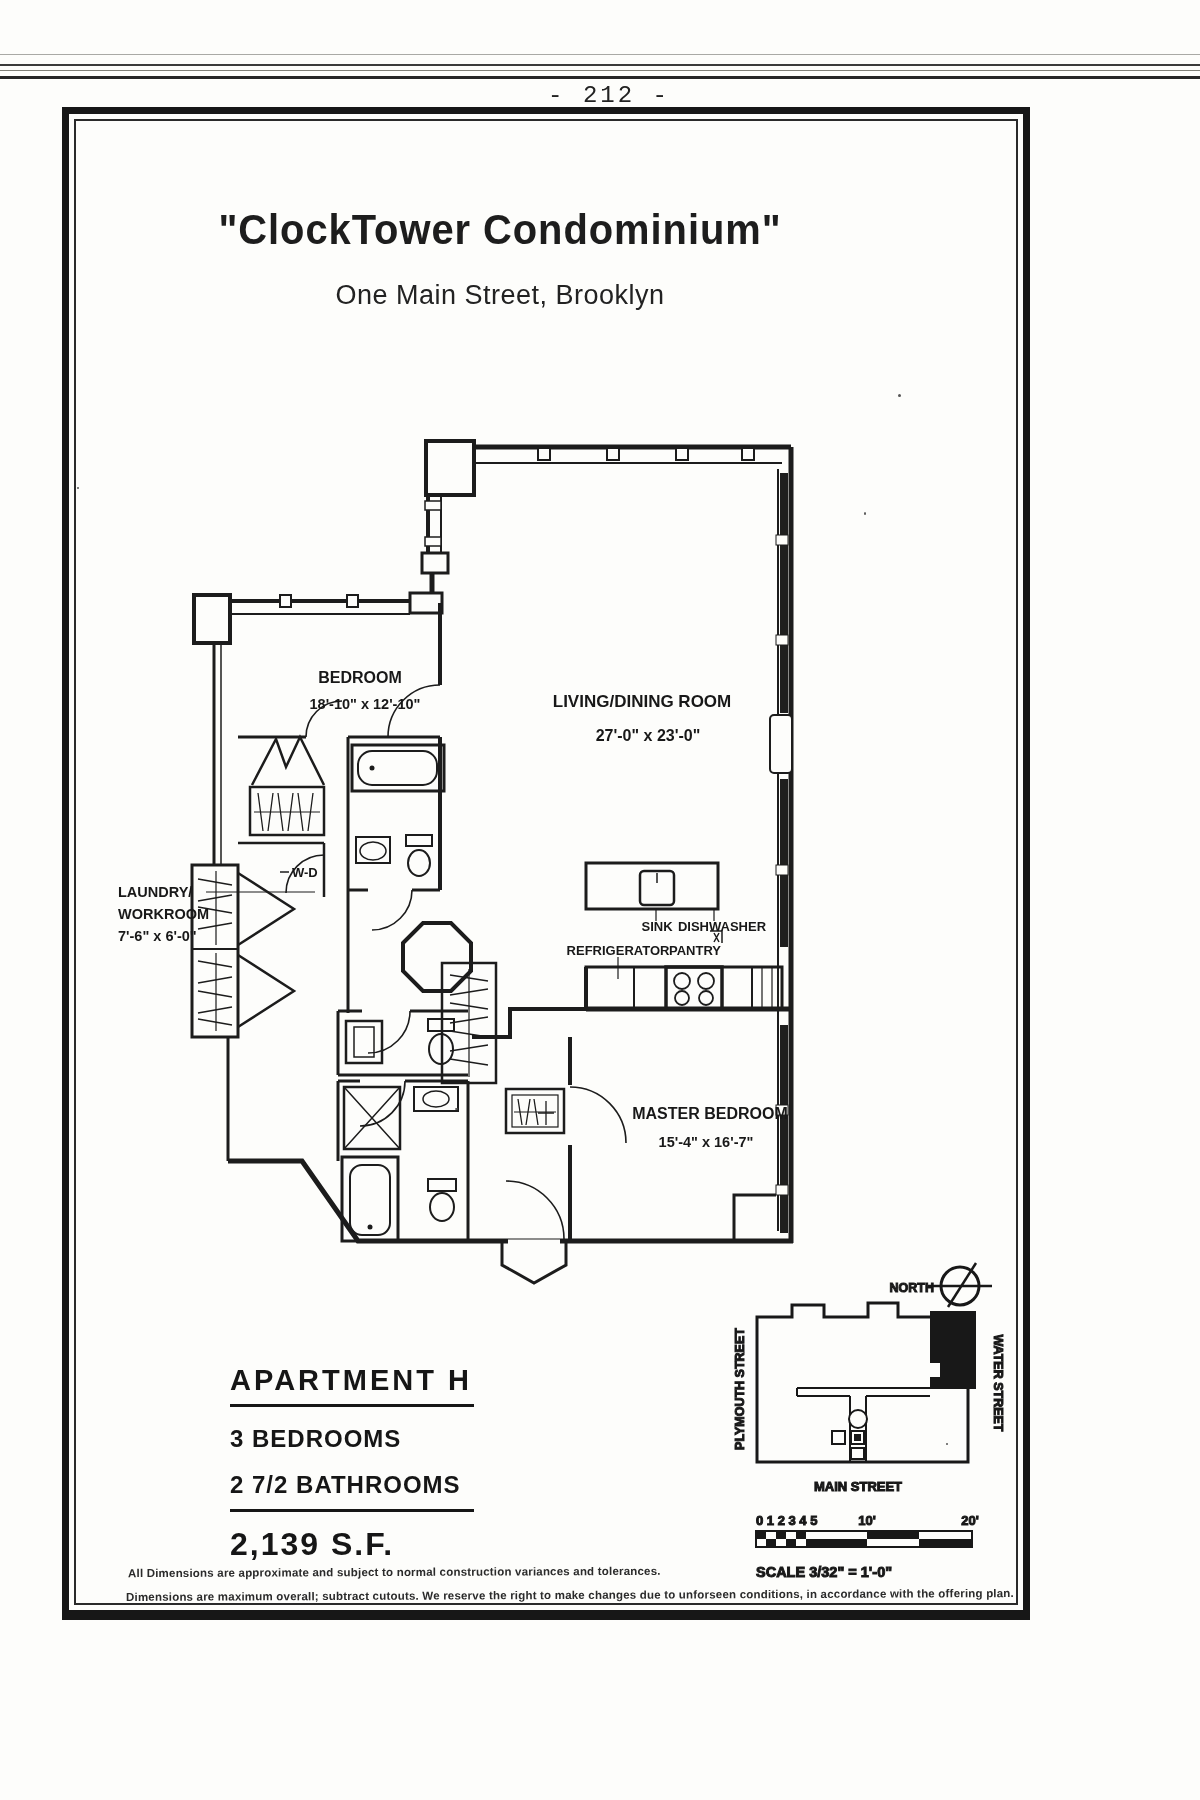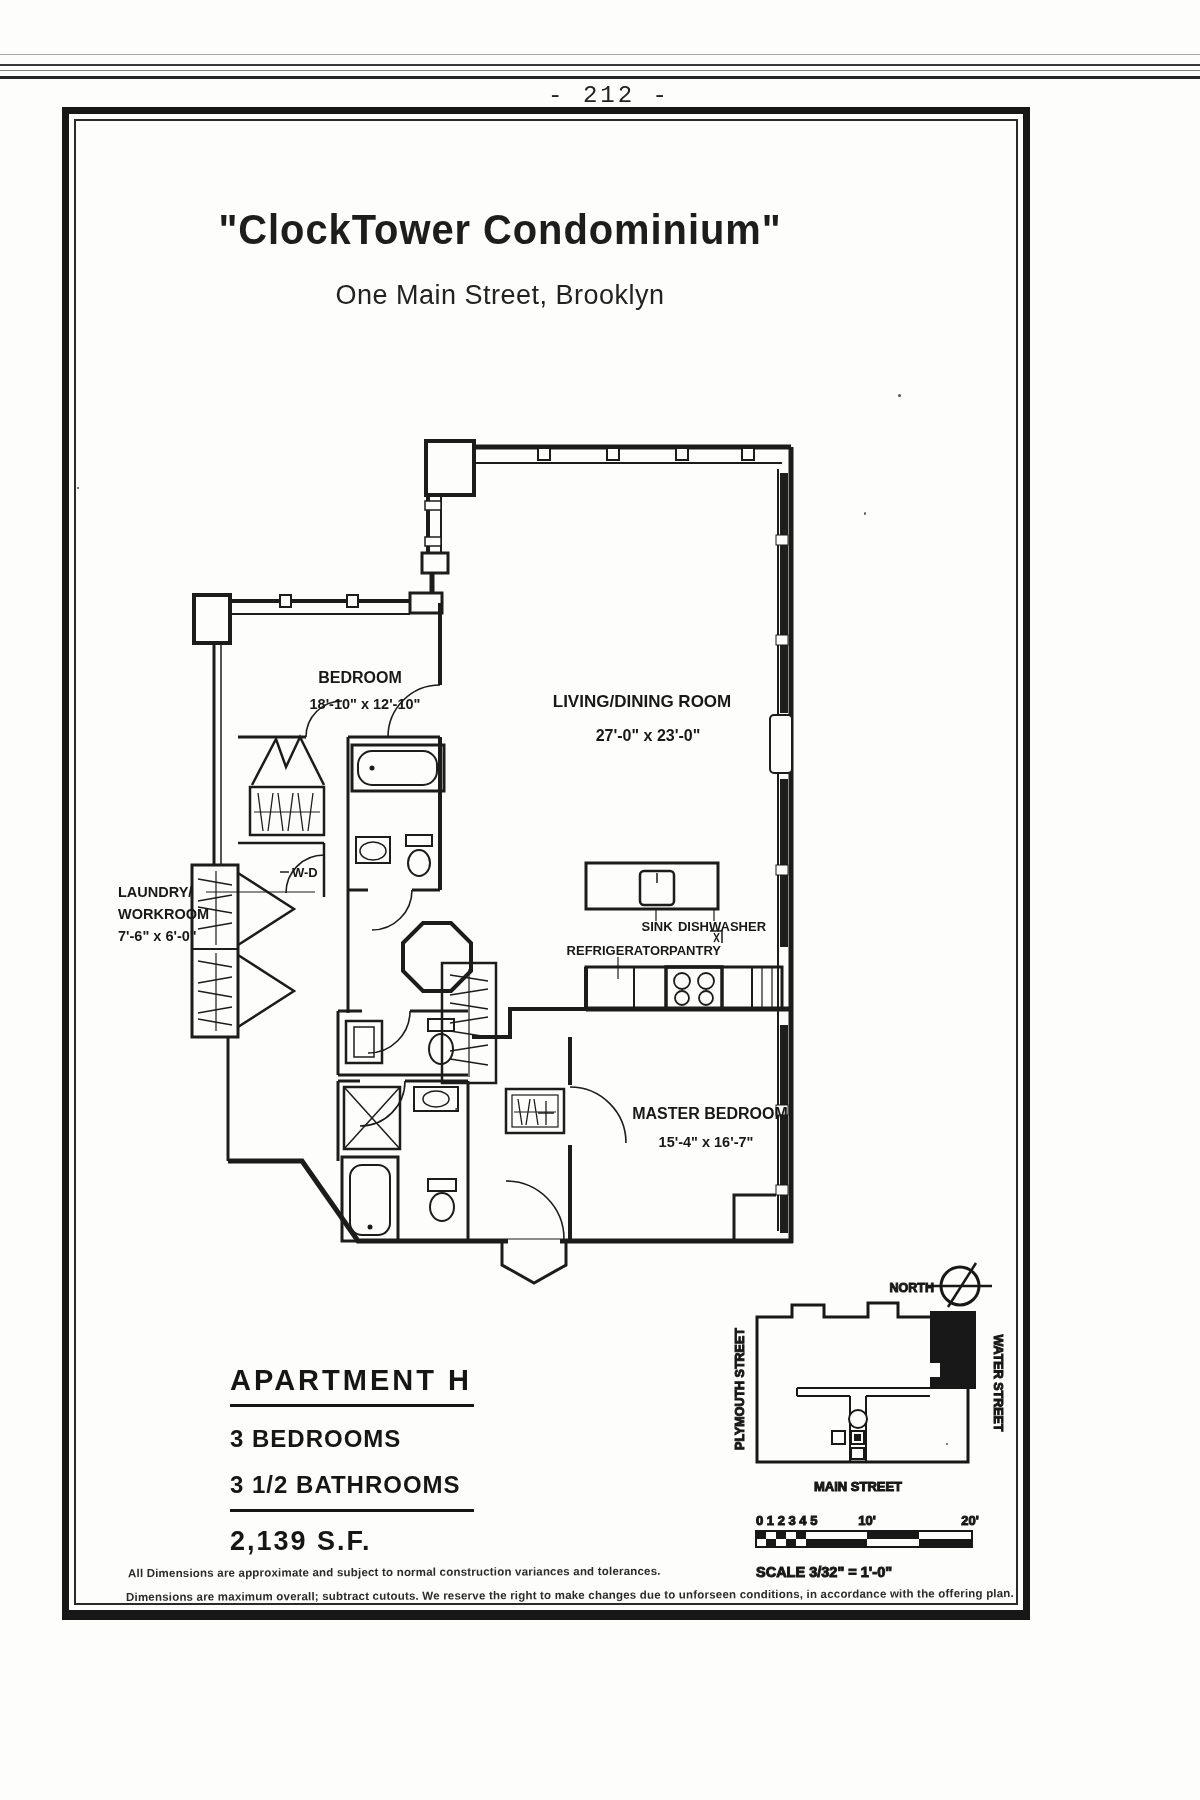--- a/index.html
+++ b/index.html
@@ -28,21 +28,21 @@
     font-size:42px;font-weight:bold;letter-spacing:1px;color:#1d1d1d;
     transform:scaleX(.95);transform-origin:center;
   }
   .title-sub{
     margin-top:26px;font-size:27px;font-weight:normal;letter-spacing:.5px;color:#222;
   }
   .info-block{position:absolute;left:230px;top:1364px;width:300px;color:#161616;}
   .info-apartment{font-size:29px;font-weight:bold;letter-spacing:3px;}
   .info-rule{width:244px;height:3px;background:#161616;margin-top:7px;}
   .info-line{font-size:24px;font-weight:bold;letter-spacing:1px;margin-top:18px;}
-  .info-area{font-size:27px;font-weight:bold;letter-spacing:2px;margin-top:14px;}
+  .info-area{font-size:32px;font-weight:bold;letter-spacing:2px;margin-top:14px;}
   .disclaimer{
     position:absolute;font-size:11.5px;font-weight:bold;color:#2b2b2b;
     letter-spacing:.2px;transform:rotate(-.25deg);white-space:nowrap;
   }
   .scan-dot{position:absolute;background:#555;border-radius:50%;}
   svg text{fill:#181818;font-family:"Liberation Sans", sans-serif;font-weight:bold;}
   .t17{font-size:17px;} .t16{font-size:16px;} .t15{font-size:14.5px;}
   .t13{font-size:13px;} .t12{font-size:12.5px;}
 </style>
 </head>
@@ -237,21 +237,21 @@
     <text class="t13" x="585" y="570" text-anchor="middle">PANTRY</text>
     <text class="t16" x="600" y="734" text-anchor="middle">MASTER BEDROOM</text>
     <text class="t15" x="596" y="762" text-anchor="middle">15'-4" x 16'-7"</text>
   </g>
 </svg>
 
 <div class="info-block">
   <div class="info-apartment">APARTMENT H</div>
   <div class="info-rule"></div>
   <div class="info-line">3 BEDROOMS</div>
-  <div class="info-line">3 1/2 BATHROOMS</div>
+  <div class="info-line">2 7/2 BATHROOMS</div>
   <div class="info-rule" style="margin-top:10px;"></div>
   <div class="info-area">2,139 S.F.</div>
 </div>
 
 <svg class="abs" style="left:720px;top:1255px;" width="300" height="345" viewBox="0 0 300 345">
   <g stroke="#181818" fill="none">
 
     <g>
       <circle cx="240" cy="31" r="19" stroke-width="3"></circle>
       <path d="M208,31 H272" stroke-width="2.5"></path>

